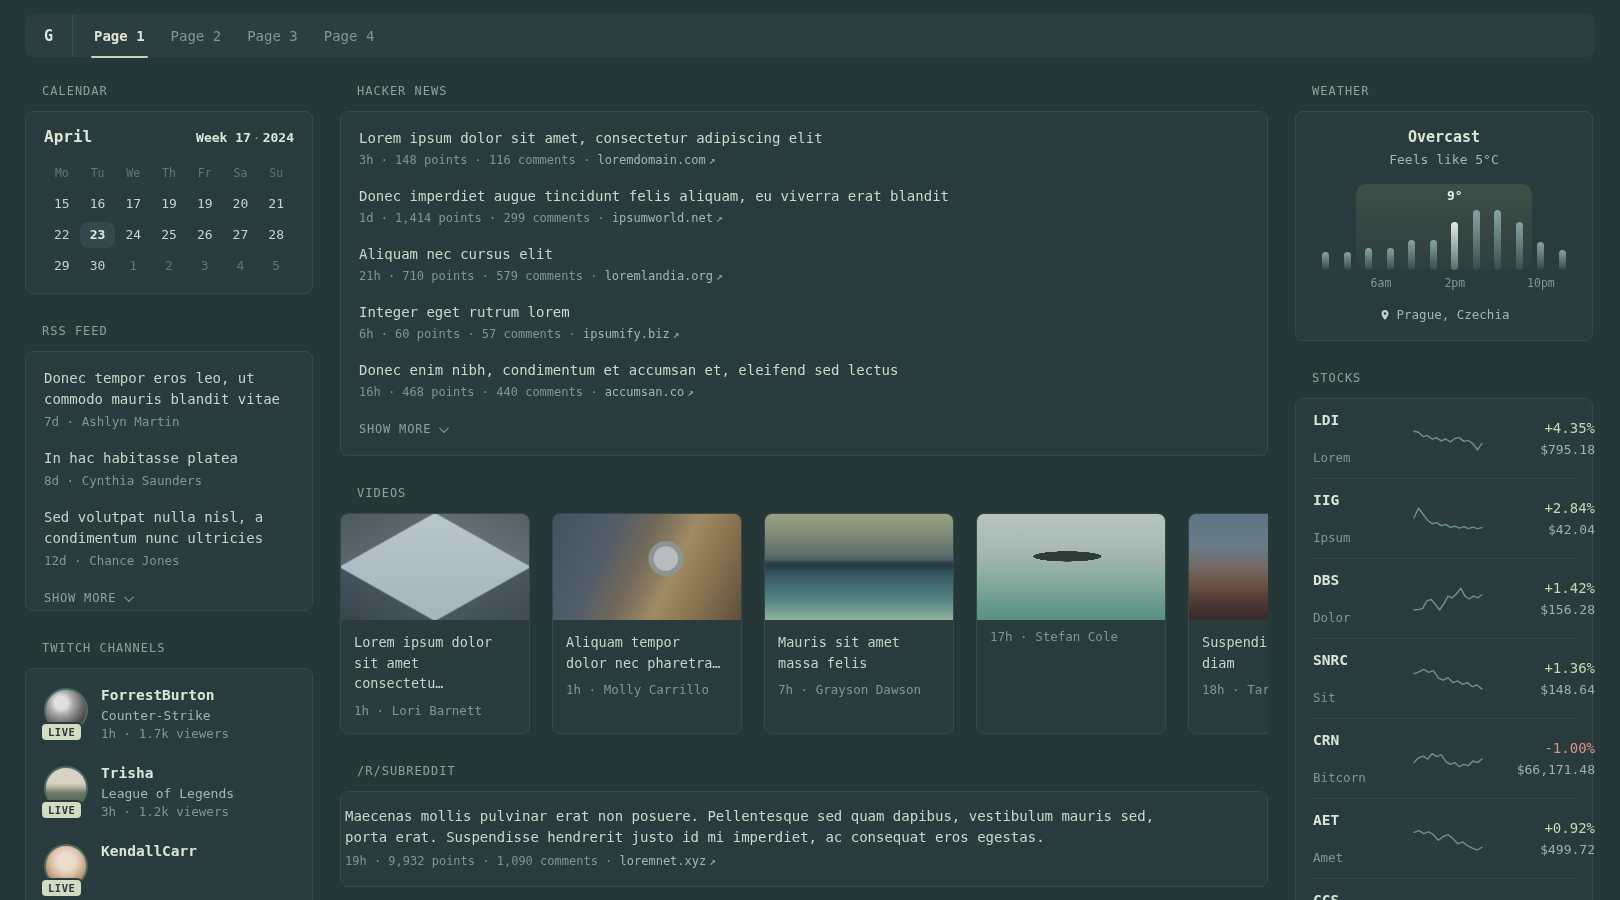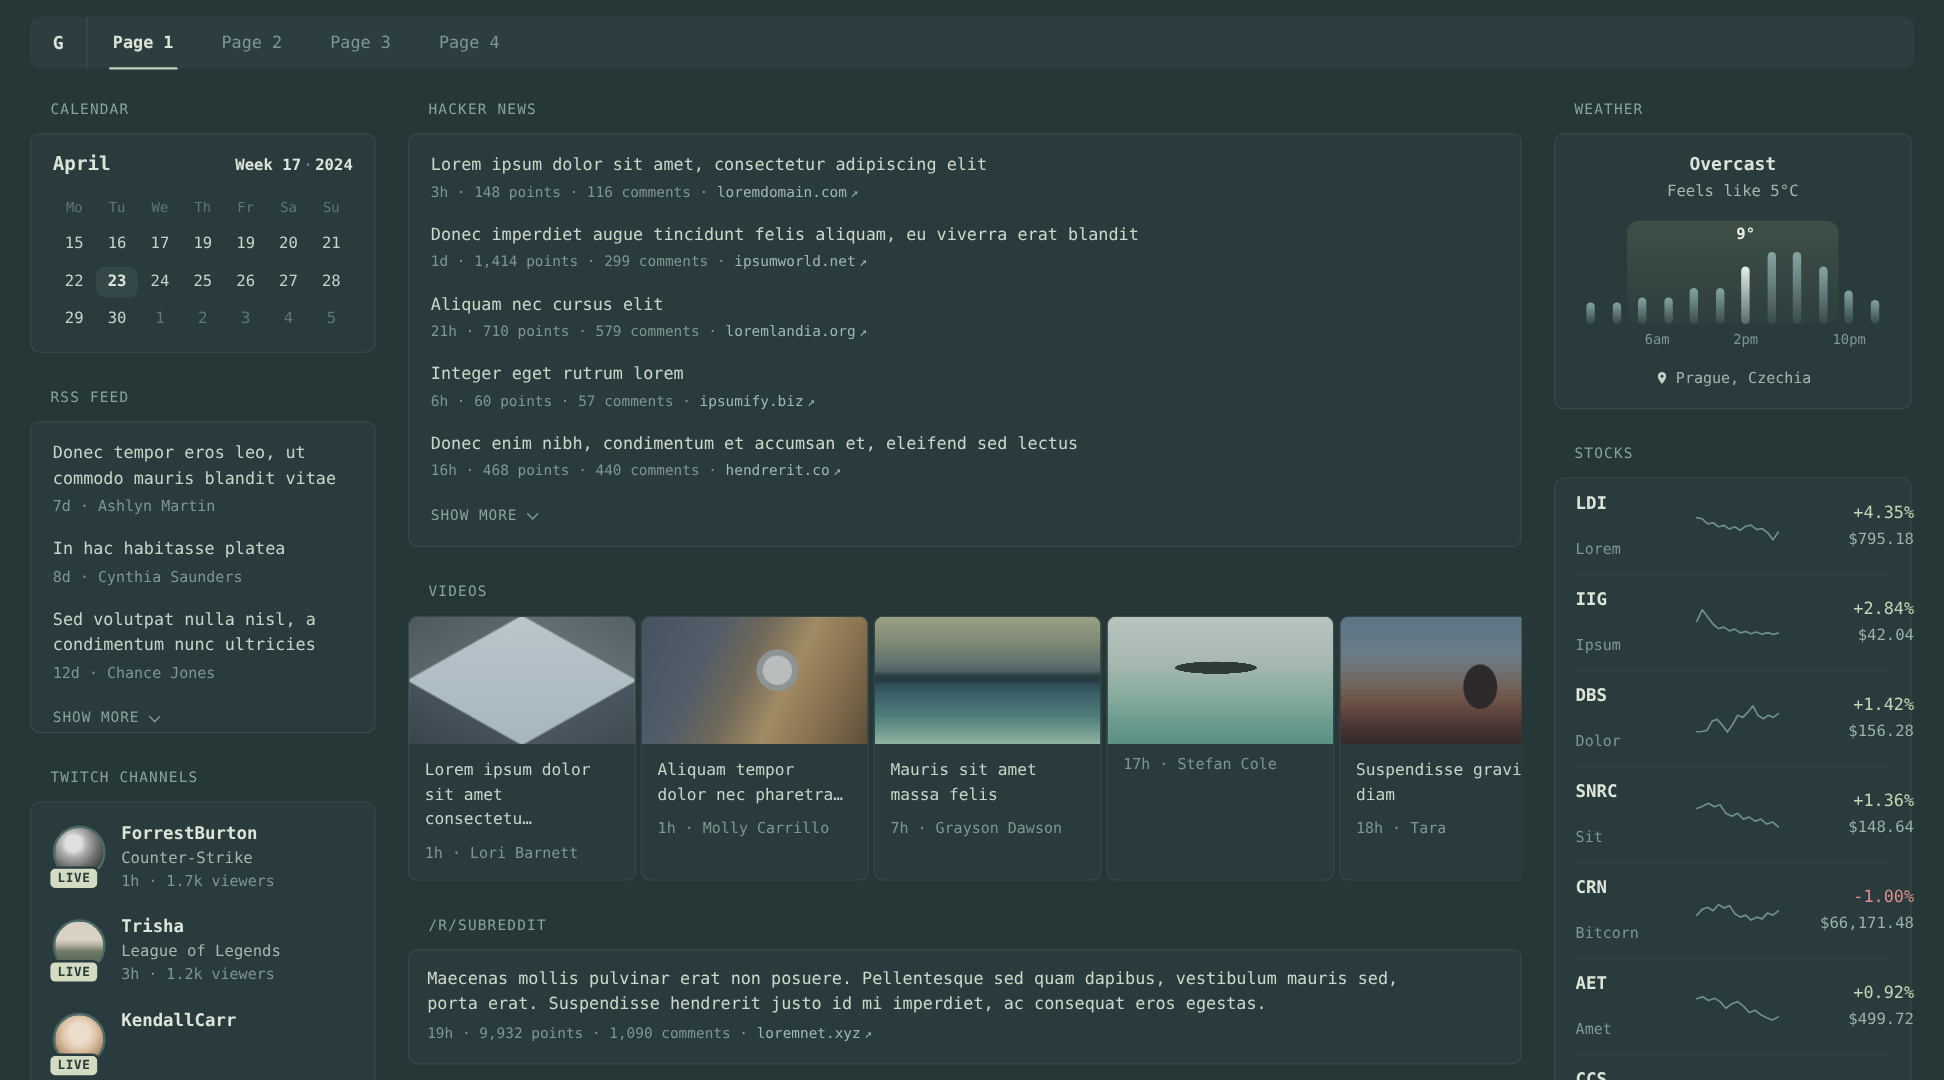--- a/index.html
+++ b/index.html
@@ -31,21 +31,21 @@
   
   .nav{
     margin-top:14px;height:43px;background:var(--nav-bg);
     border-radius:8px;display:flex;align-items:stretch;
   }
   .nav-logo{
     width:47px;display:flex;align-items:center;justify-content:center;
     color:var(--text-bright);font-weight:bold;font-size:15px;
   }
   .nav-divider{width:1px;background:#3a4e4f;margin:0;}
-  .nav-pages{display:flex;gap:40px;padding-left:21px;align-items:stretch;}
+  .nav-pages{display:flex;gap:26px;padding-left:21px;align-items:stretch;}
   .nav-page{
     position:relative;display:flex;align-items:center;
     font-size:14px;color:var(--text-dim);cursor:pointer;
   }
   .nav-page.active{color:var(--text-bright);font-weight:bold;}
   .nav-page.active::after{
     content:"";position:absolute;left:-3px;right:-3px;bottom:-1px;height:2px;
     background:#c6d1c2;border-radius:2px;
   }
 
@@ -112,25 +112,25 @@
   .tw-game{font-size:13px;color:var(--text-mid);margin-top:4px;}
   .tw-meta{font-size:12.5px;color:var(--text-dim);margin-top:3px;}
 
   
   .hn-card{padding:16px 18px 18px;}
   .hn-item{margin-bottom:19px;}
   .hn-title{font-size:14px;line-height:20px;color:#ccd8cb;cursor:pointer;}
   .meta-line{font-size:12px;color:var(--text-dim);margin-top:5px;}
   .meta-domain{color:var(--link);cursor:pointer;}
   .meta-arrow{color:var(--link);font-size:11px;padding-left:3px;}
-  .reddit-card{padding:14px 15px 18px;}
+  .reddit-card{padding:14px 4px 18px;}
   .post-title{font-size:14px;line-height:21.5px;color:#ccd8cb;max-width:858px;cursor:pointer;}
 
   
-  .video-strip{display:flex;gap:4px;overflow:hidden;width:928px;}
+  .video-strip{display:flex;gap:22px;overflow:hidden;width:928px;}
   .video-card{
     width:190px;flex:none;background:var(--card-bg);
     border:1px solid var(--border);border-radius:8px;cursor:pointer;
   }
   .video-thumb{width:100%;height:106px;border-radius:7px 7px 0 0;}
   .thumb--sky-cross{background:
     linear-gradient(to top left, #3f4a52 0%, #4a565f 24%, transparent 25%),
     linear-gradient(to top right, #39444c 0%, #46525b 24%, transparent 25%),
     linear-gradient(to bottom left, #555f66 0%, #636d74 24%, transparent 25%),
     linear-gradient(to bottom right, #4e585f 0%, #5b656c 24%, transparent 25%),
@@ -331,21 +331,21 @@
               <article class="hn-item">
                 <div class="hn-title">Aliquam nec cursus elit</div>
                 <div class="meta-line"><span>21h · 710 points · 579 comments · </span><span class="meta-domain">loremlandia.org</span><span class="meta-arrow">↗</span></div>
               </article>
               <article class="hn-item">
                 <div class="hn-title">Integer eget rutrum lorem</div>
                 <div class="meta-line"><span>6h · 60 points · 57 comments · </span><span class="meta-domain">ipsumify.biz</span><span class="meta-arrow">↗</span></div>
               </article>
               <article class="hn-item">
                 <div class="hn-title">Donec enim nibh, condimentum et accumsan et, eleifend sed lectus</div>
-                <div class="meta-line"><span>16h · 468 points · 440 comments · </span><span class="meta-domain">hendrerit.co</span><span class="meta-arrow">↗</span></div>
+                <div class="meta-line"><span>16h · 468 points · 440 comments · </span><span class="meta-domain">accumsan.co</span><span class="meta-arrow">↗</span></div>
               </article>
             </div>
           <div class="show-more">
             <span>SHOW MORE</span>
             <span class="chev"></span>
           </div>
         </div>
       </div>
 
       <div class="widget">

